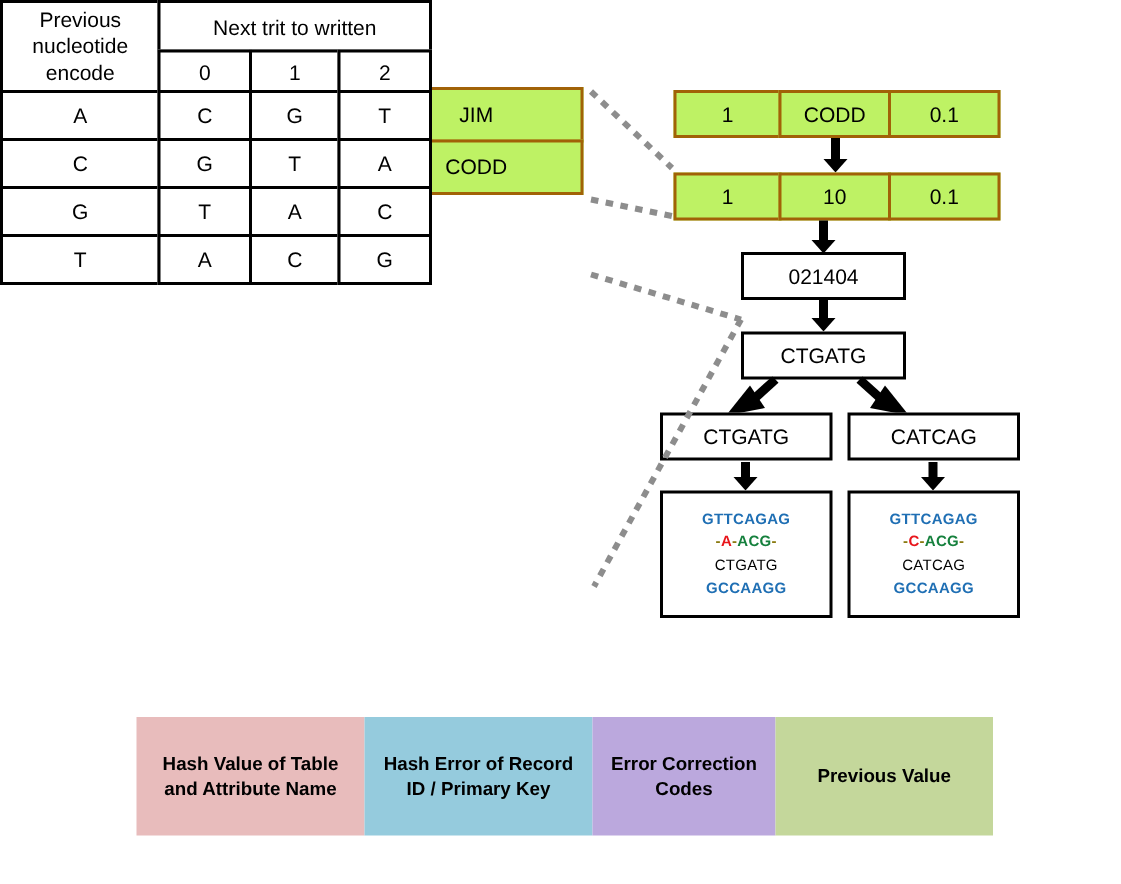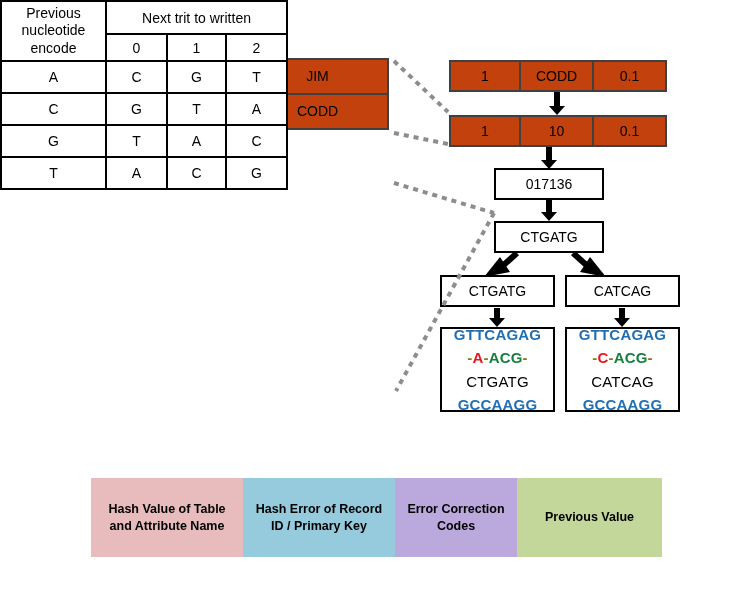--- a/index.html
+++ b/index.html
@@ -11,21 +11,21 @@
   #stage{position:absolute;left:0;top:0;width:747px;height:589px;}
 
   
   .box{
     position:absolute;border:2px solid #000;background:#fff;
     box-sizing:border-box;display:flex;align-items:center;justify-content:center;
     font-size:14px;color:#000;text-align:center;
   }
   .tbl{position:absolute;box-sizing:border-box;display:flex;}
   .cell{
-    border:2px solid #404040;box-sizing:border-box;background:#c2410c;
+    border:2px solid #a16207;box-sizing:border-box;background:#bef264;
     display:flex;align-items:center;justify-content:center;
     font-size:14px;color:#000;text-align:center;line-height:1.15;
   }
 
   
   #t-left{left:107px;top:60px;width:286px;height:74px;}
   #t-left .col{display:flex;flex-direction:column;}
   #t-left .c1{width:143px;}
   #t-left .c2{width:143px;}
   #t-left .cell{height:37px;margin-left:-2px;margin-top:-2px;}
@@ -64,21 +64,21 @@
   
   #b-012122{left:494px;top:168px;width:110px;height:32px;}
   #b-ctgatg{left:494px;top:221px;width:110px;height:32px;}
   #b-ctgatg2{left:440px;top:275px;width:115px;height:32px;}
   #b-catcag{left:565px;top:275px;width:115px;height:32px;}
 
   
   .dna{
     position:absolute;border:2px solid #000;background:#fff;box-sizing:border-box;
     display:flex;flex-direction:column;align-items:center;justify-content:center;
-    font-size:15px;line-height:1.55;
+    font-size:10px;line-height:1.55;
   }
   #dna-left{left:440px;top:327px;width:115px;height:85px;}
   #dna-right{left:565px;top:327px;width:115px;height:85px;}
   .dna .l-blue{color:#1f6fb4;font-weight:bold;letter-spacing:0.2px;}
   .dna .l-plain{color:#000;letter-spacing:0.2px;}
   .dna .mid{font-weight:bold;letter-spacing:0.2px;}
   .mid .dash{color:#8a7a10;}
   .mid .red{color:#e8161c;}
   .mid .grn{color:#15803d;}
 
@@ -168,21 +168,21 @@
       <div class="bc w3">C</div>
     </div>
     <div class="bodyrow" style="top:156px;">
       <div class="bc w0">T</div>
       <div class="bc w1">A</div>
       <div class="bc w2">C</div>
       <div class="bc w3">G</div>
     </div>
   </div>
 
-  <div id="b-012122" class="box">017136</div>
+  <div id="b-012122" class="box">021404</div>
 
   <div class="arrow" style="left:546px;top:200px;">
     <div class="shaft" style="height:13px;"></div>
     <div class="head" style="top:12px;"></div>
   </div>
 
   <div id="b-ctgatg" class="box">CTGATG</div>
 
   <svg class="diagarrow" style="left:480px;top:251px;width:130px;height:28px;" viewBox="0 0 130 28">
     <g fill="#000" stroke="#000" stroke-width="6">

